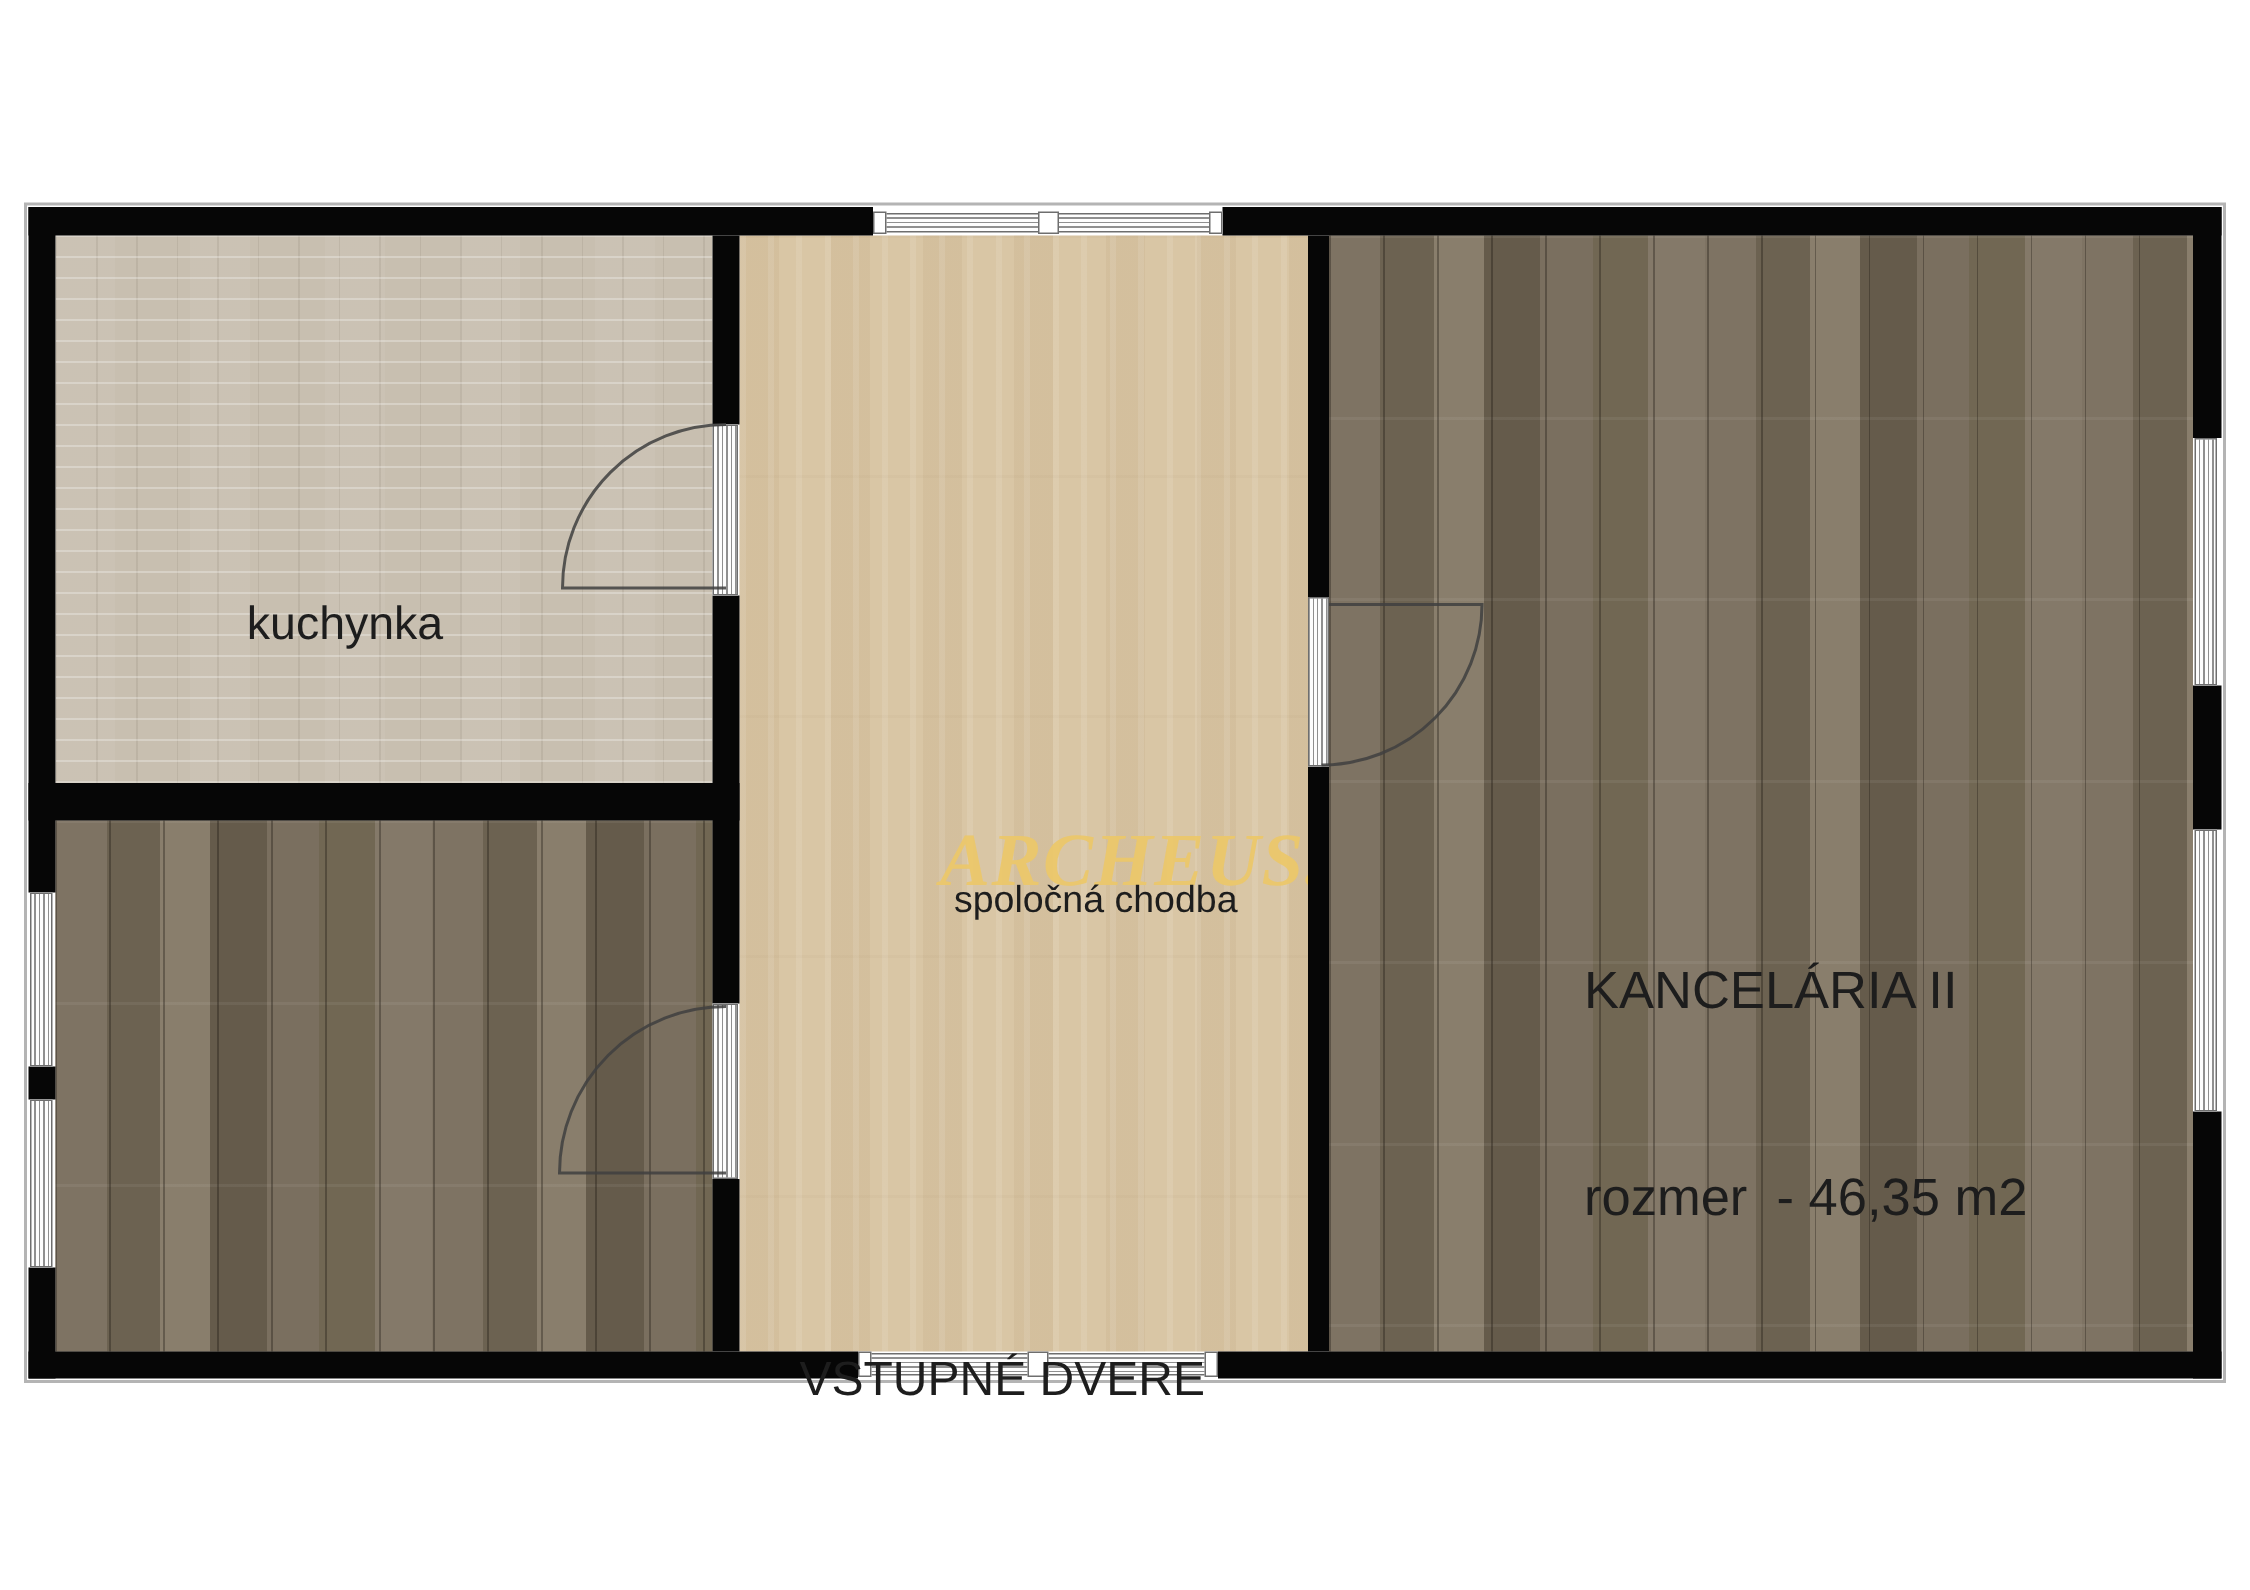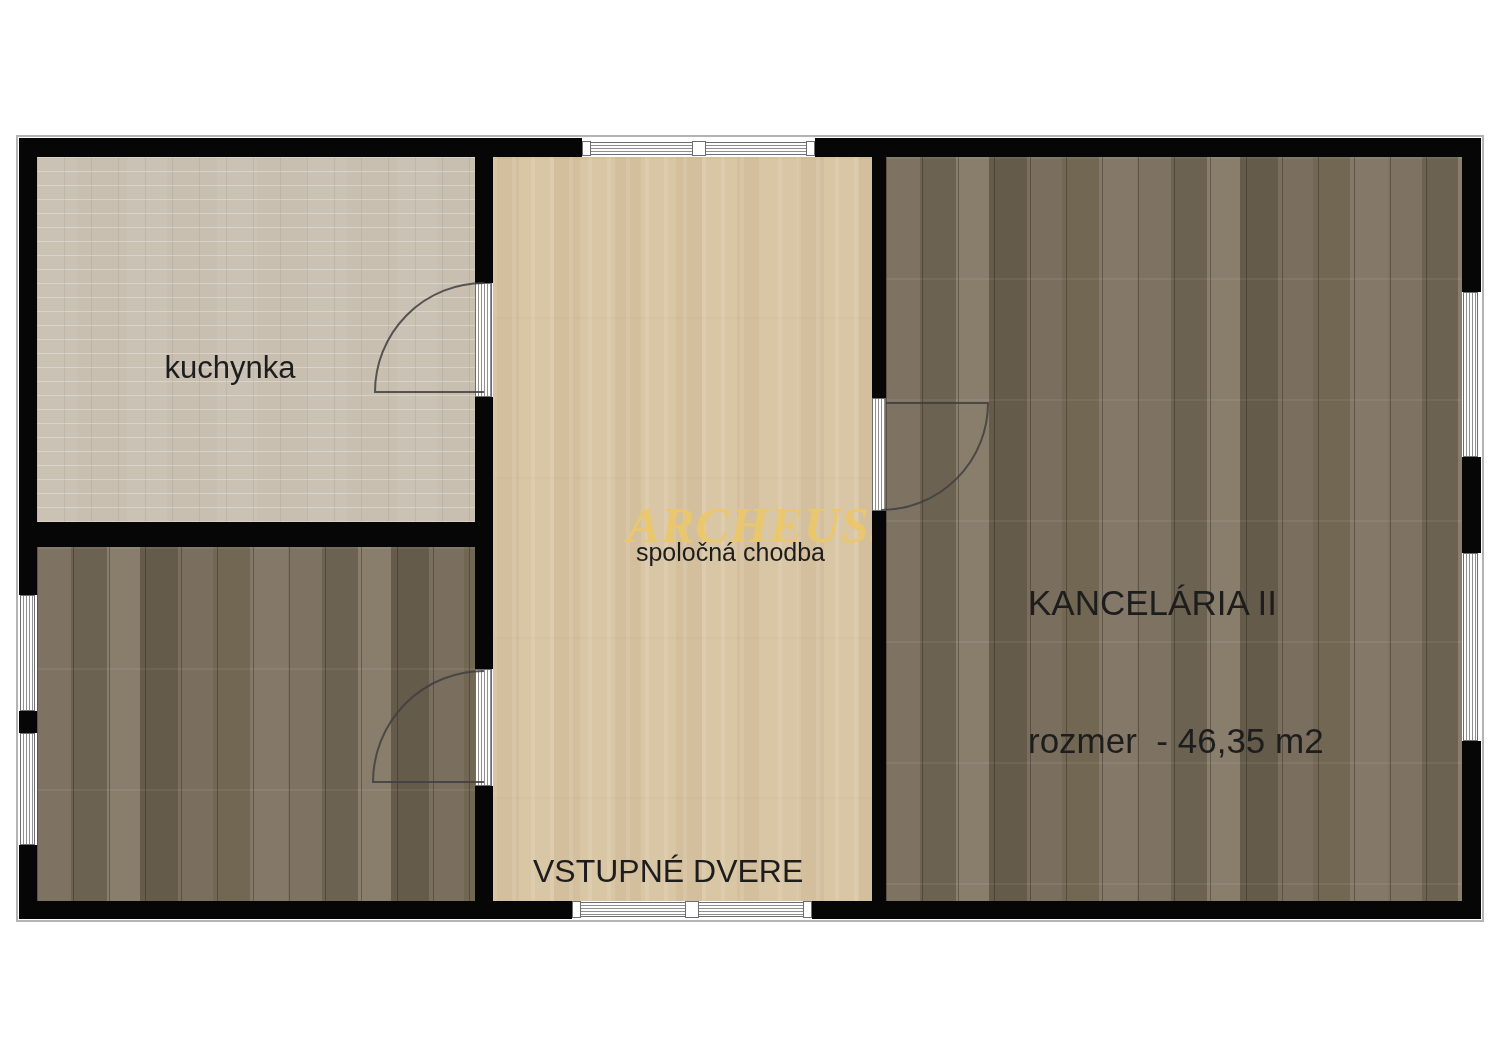--- a/index.html
+++ b/index.html
@@ -55,27 +55,27 @@
     background:#ffffff; border:1px solid #6e6e6e; box-sizing:border-box;
   }
   .cap{
     position:absolute; top:-2px; bottom:-2px; width:9px;
     background:#ffffff; border:1px solid #6e6e6e; box-sizing:border-box;
   }
   .cap.left{left:-1px;} .cap.right{right:-1px;}
   
   .overlay{position:absolute;left:0;top:0;width:1500px;height:1060px;pointer-events:none;}
   
-  .label{position:absolute;color:#1d1d1d;white-space:pre;}
+  .label{position:absolute;color:#1d1d1d;white-space:pre;margin-top:48px;}
   .lbl-kitchen{left:110px;top:350px;width:240px;text-align:center;font-size:31px;}
   .lbl-hall{left:555px;top:538px;width:270px;text-align:right;font-size:25px;}
   .lbl-entrance{left:533px;top:853px;width:300px;text-align:left;font-size:32px;}
   .office-block{line-height:46px;font-size:35px;}
   .lbl-office1{left:105px;top:660px;}
-  .lbl-office2{left:1028px;top:488px;}
+  .lbl-office2{left:1028px;top:498px;padding-left:28px;}
   .watermark{
     left:560px;top:496px;width:390px;text-align:center;
     font-family:"Liberation Serif", serif;font-style:italic;font-weight:bold;
     font-size:50px;letter-spacing:1px;color:rgba(235,199,106,0.95);
   }
 </style>
 </head>
 <body>
 
 <div class="canvas">

